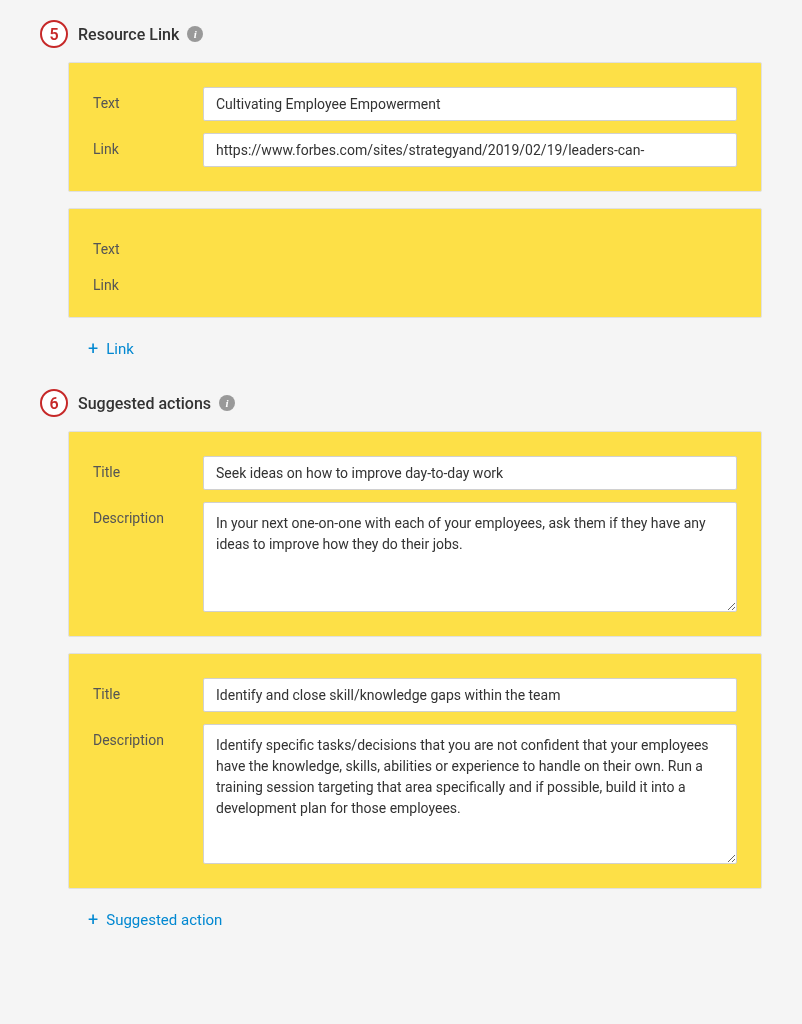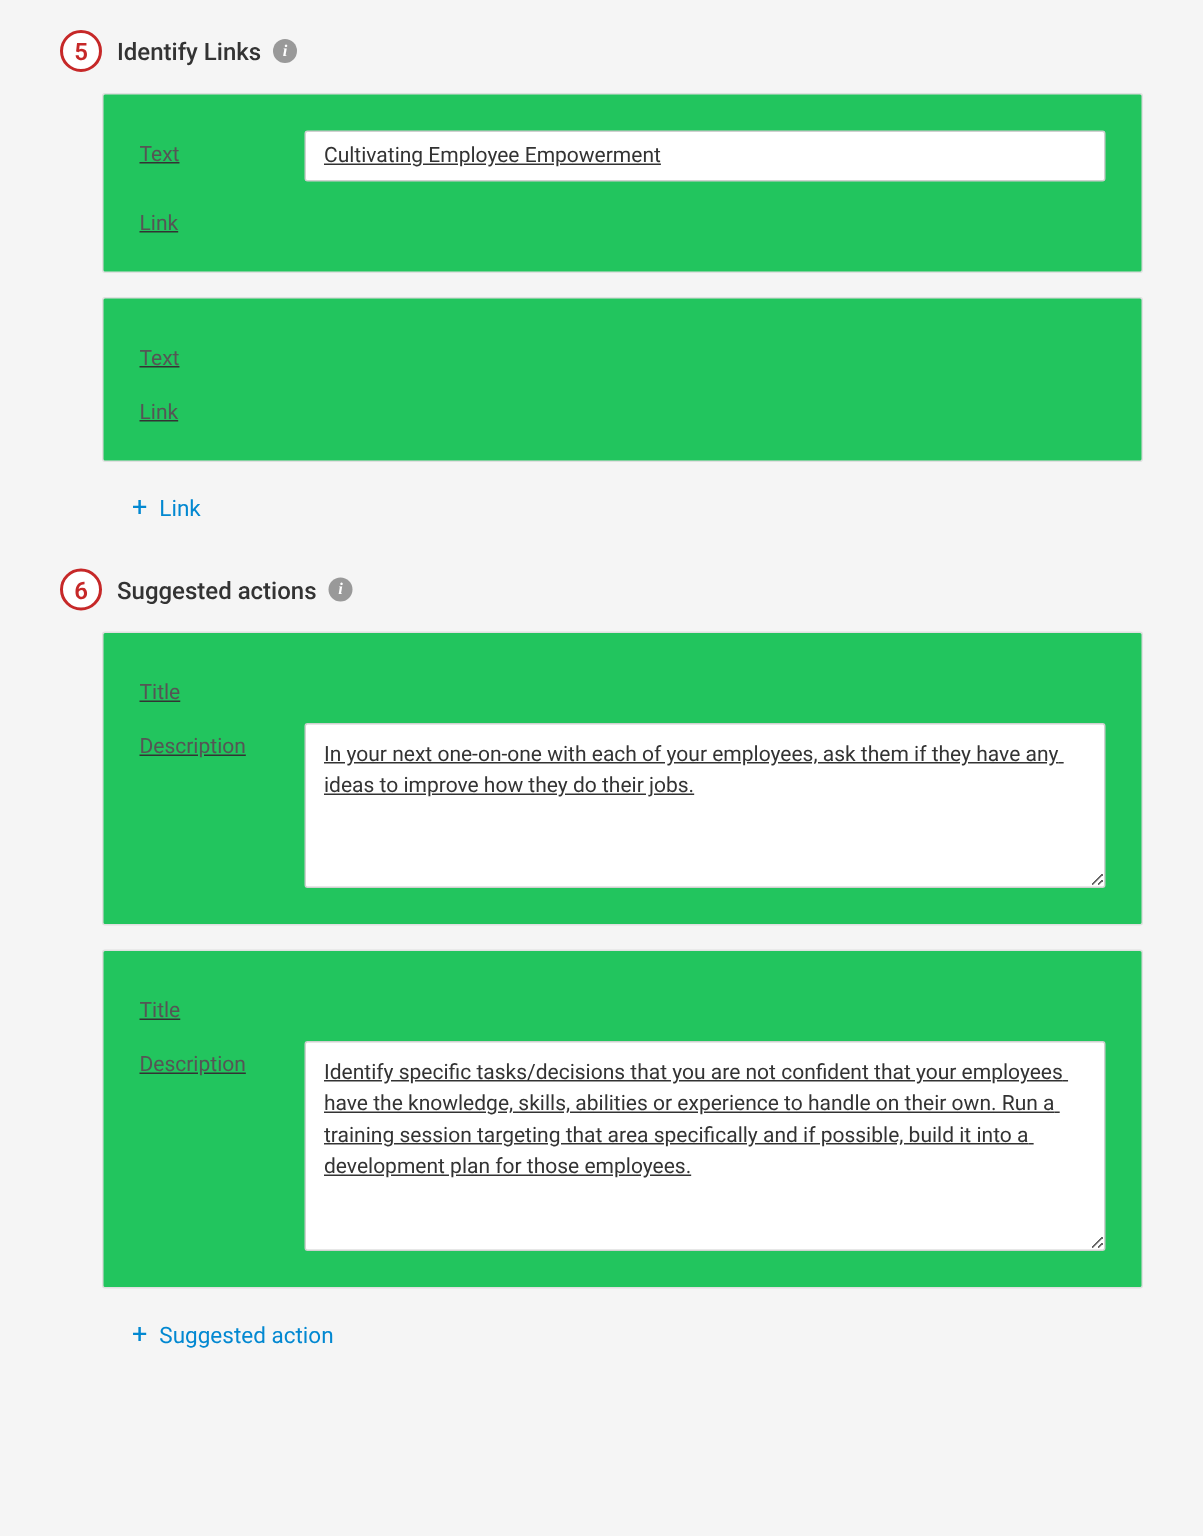--- a/index.html
+++ b/index.html
@@ -50,27 +50,26 @@
       color: #fff;
       display: inline-flex;
       align-items: center;
       justify-content: center;
       font-size: 11px;
       font-weight: bold;
       font-family: Georgia, serif;
       font-style: italic;
     }
     .card {
-      background: #22c55e;
+      background: #fde047;
       border: 1px solid #e0e0e0;
       border-radius: 2px;
       padding: 24px 24px;
       margin-bottom: 16px;
       margin-left: 0px;
-      text-decoration: underline;
     }
     .form-row {
       display: flex;
       align-items: flex-start;
       margin-bottom: 12px;
     }
     .form-row:last-child {
       margin-bottom: 0;
     }
     .form-label {
@@ -123,32 +122,33 @@
     .content-wrapper {
       margin-left: 28px;
     }
   </style>
 </head>
 <body>
 
 <div class="section">
   <div class="section-header">
     <div class="step-number">5</div>
-    <div class="section-title">Identify Links</div>
+    <div class="section-title">Resource Link</div>
     <div class="info-icon">i</div>
   </div>
 
   <div class="content-wrapper">
     <div class="card">
       <div class="form-row">
         <div class="form-label">Text</div>
         <input class="form-input" type="text" value="Cultivating Employee Empowerment" style="">
       </div>
       <div class="form-row">
         <div class="form-label">Link</div>
+        <input class="form-input" type="text" value="https://www.forbes.com/sites/strategyand/2019/02/19/leaders-can-" style="">
       </div>
     </div>
 
     <div class="card">
       <div class="form-row">
         <div class="form-label">Text</div>
       </div>
       <div class="form-row">
         <div class="form-label">Link</div>
       </div>
@@ -165,30 +165,32 @@
   <div class="section-header">
     <div class="step-number">6</div>
     <div class="section-title">Suggested actions</div>
     <div class="info-icon">i</div>
   </div>
 
   <div class="content-wrapper">
     <div class="card">
       <div class="form-row">
         <div class="form-label">Title</div>
+        <input class="form-input" type="text" value="Seek ideas on how to improve day-to-day work" style="">
       </div>
       <div class="form-row">
         <div class="form-label">Description</div>
         <textarea class="form-textarea" style="">In your next one-on-one with each of your employees, ask them if they have any ideas to improve how they do their jobs.</textarea>
       </div>
     </div>
 
     <div class="card">
       <div class="form-row">
         <div class="form-label">Title</div>
+        <input class="form-input" type="text" value="Identify and close skill/knowledge gaps within the team" style="">
       </div>
       <div class="form-row">
         <div class="form-label">Description</div>
         <textarea class="form-textarea" style="min-height: 140px;">Identify specific tasks/decisions that you are not confident that your employees have the knowledge, skills, abilities or experience to handle on their own. Run a training session targeting that area specifically and if possible, build it into a development plan for those employees.</textarea>
       </div>
     </div>
 
     <button class="add-link-button">
       <span class="plus">+</span>
       <span>Suggested action</span>

